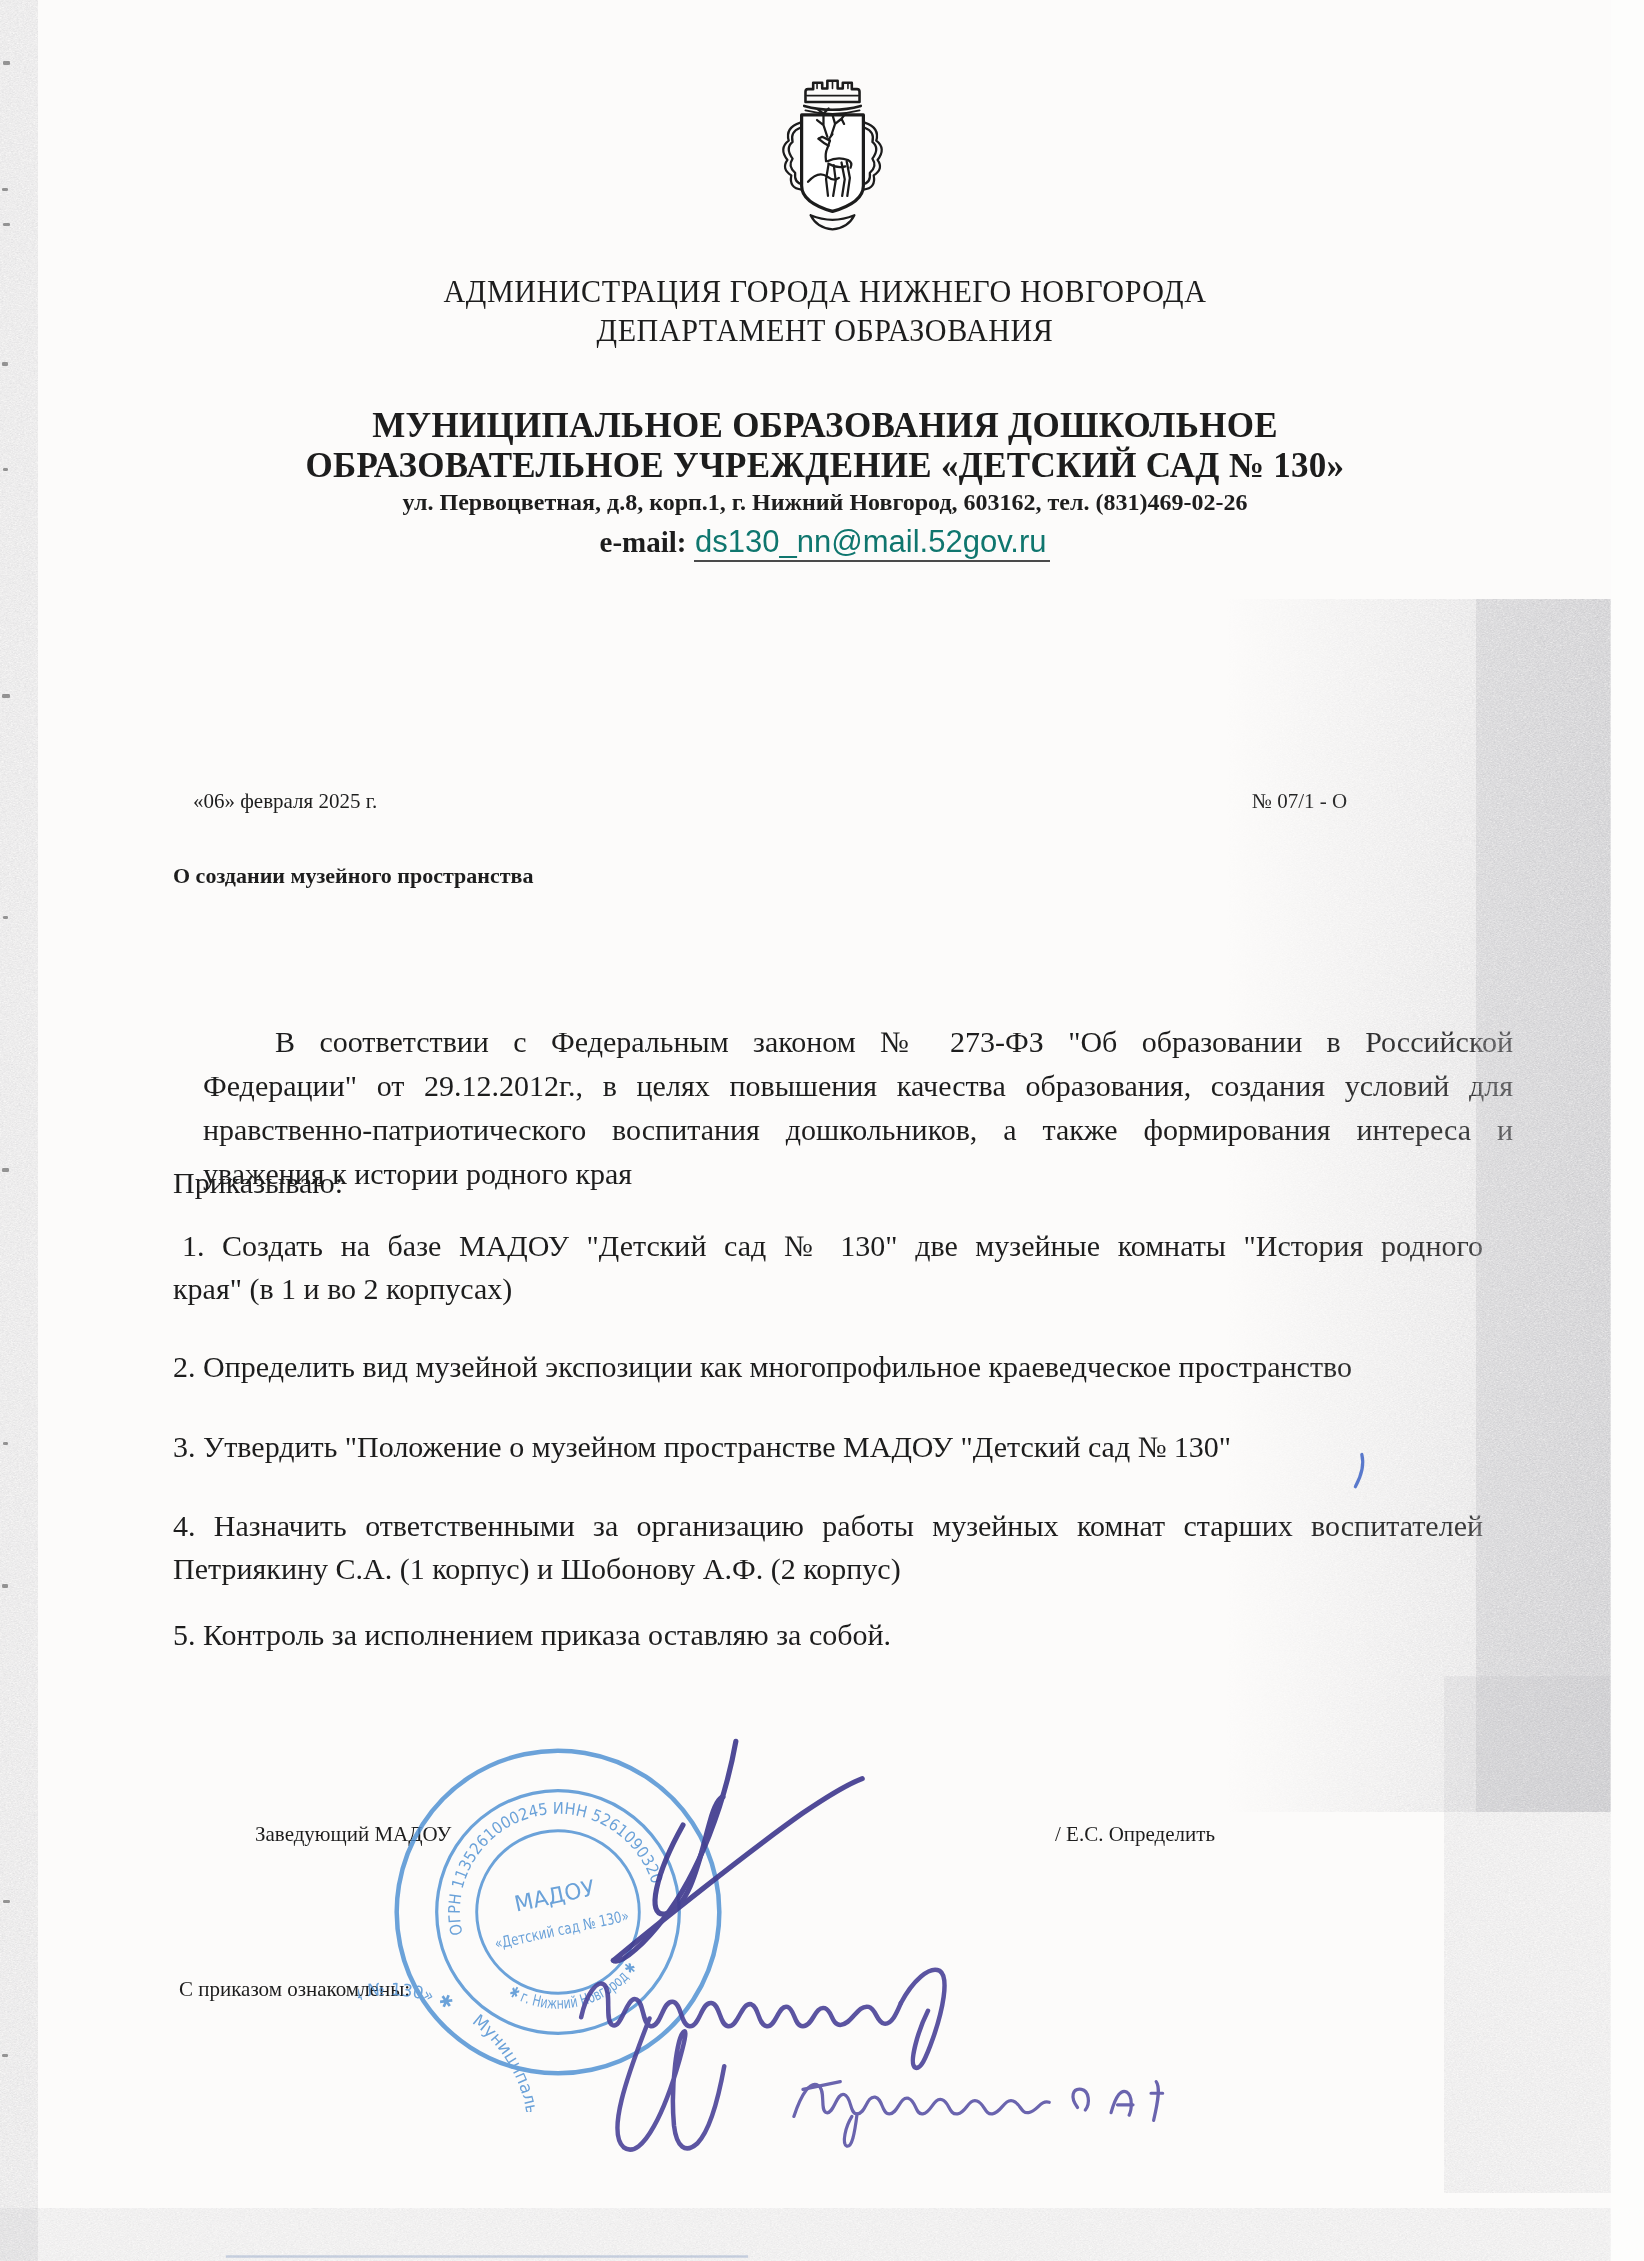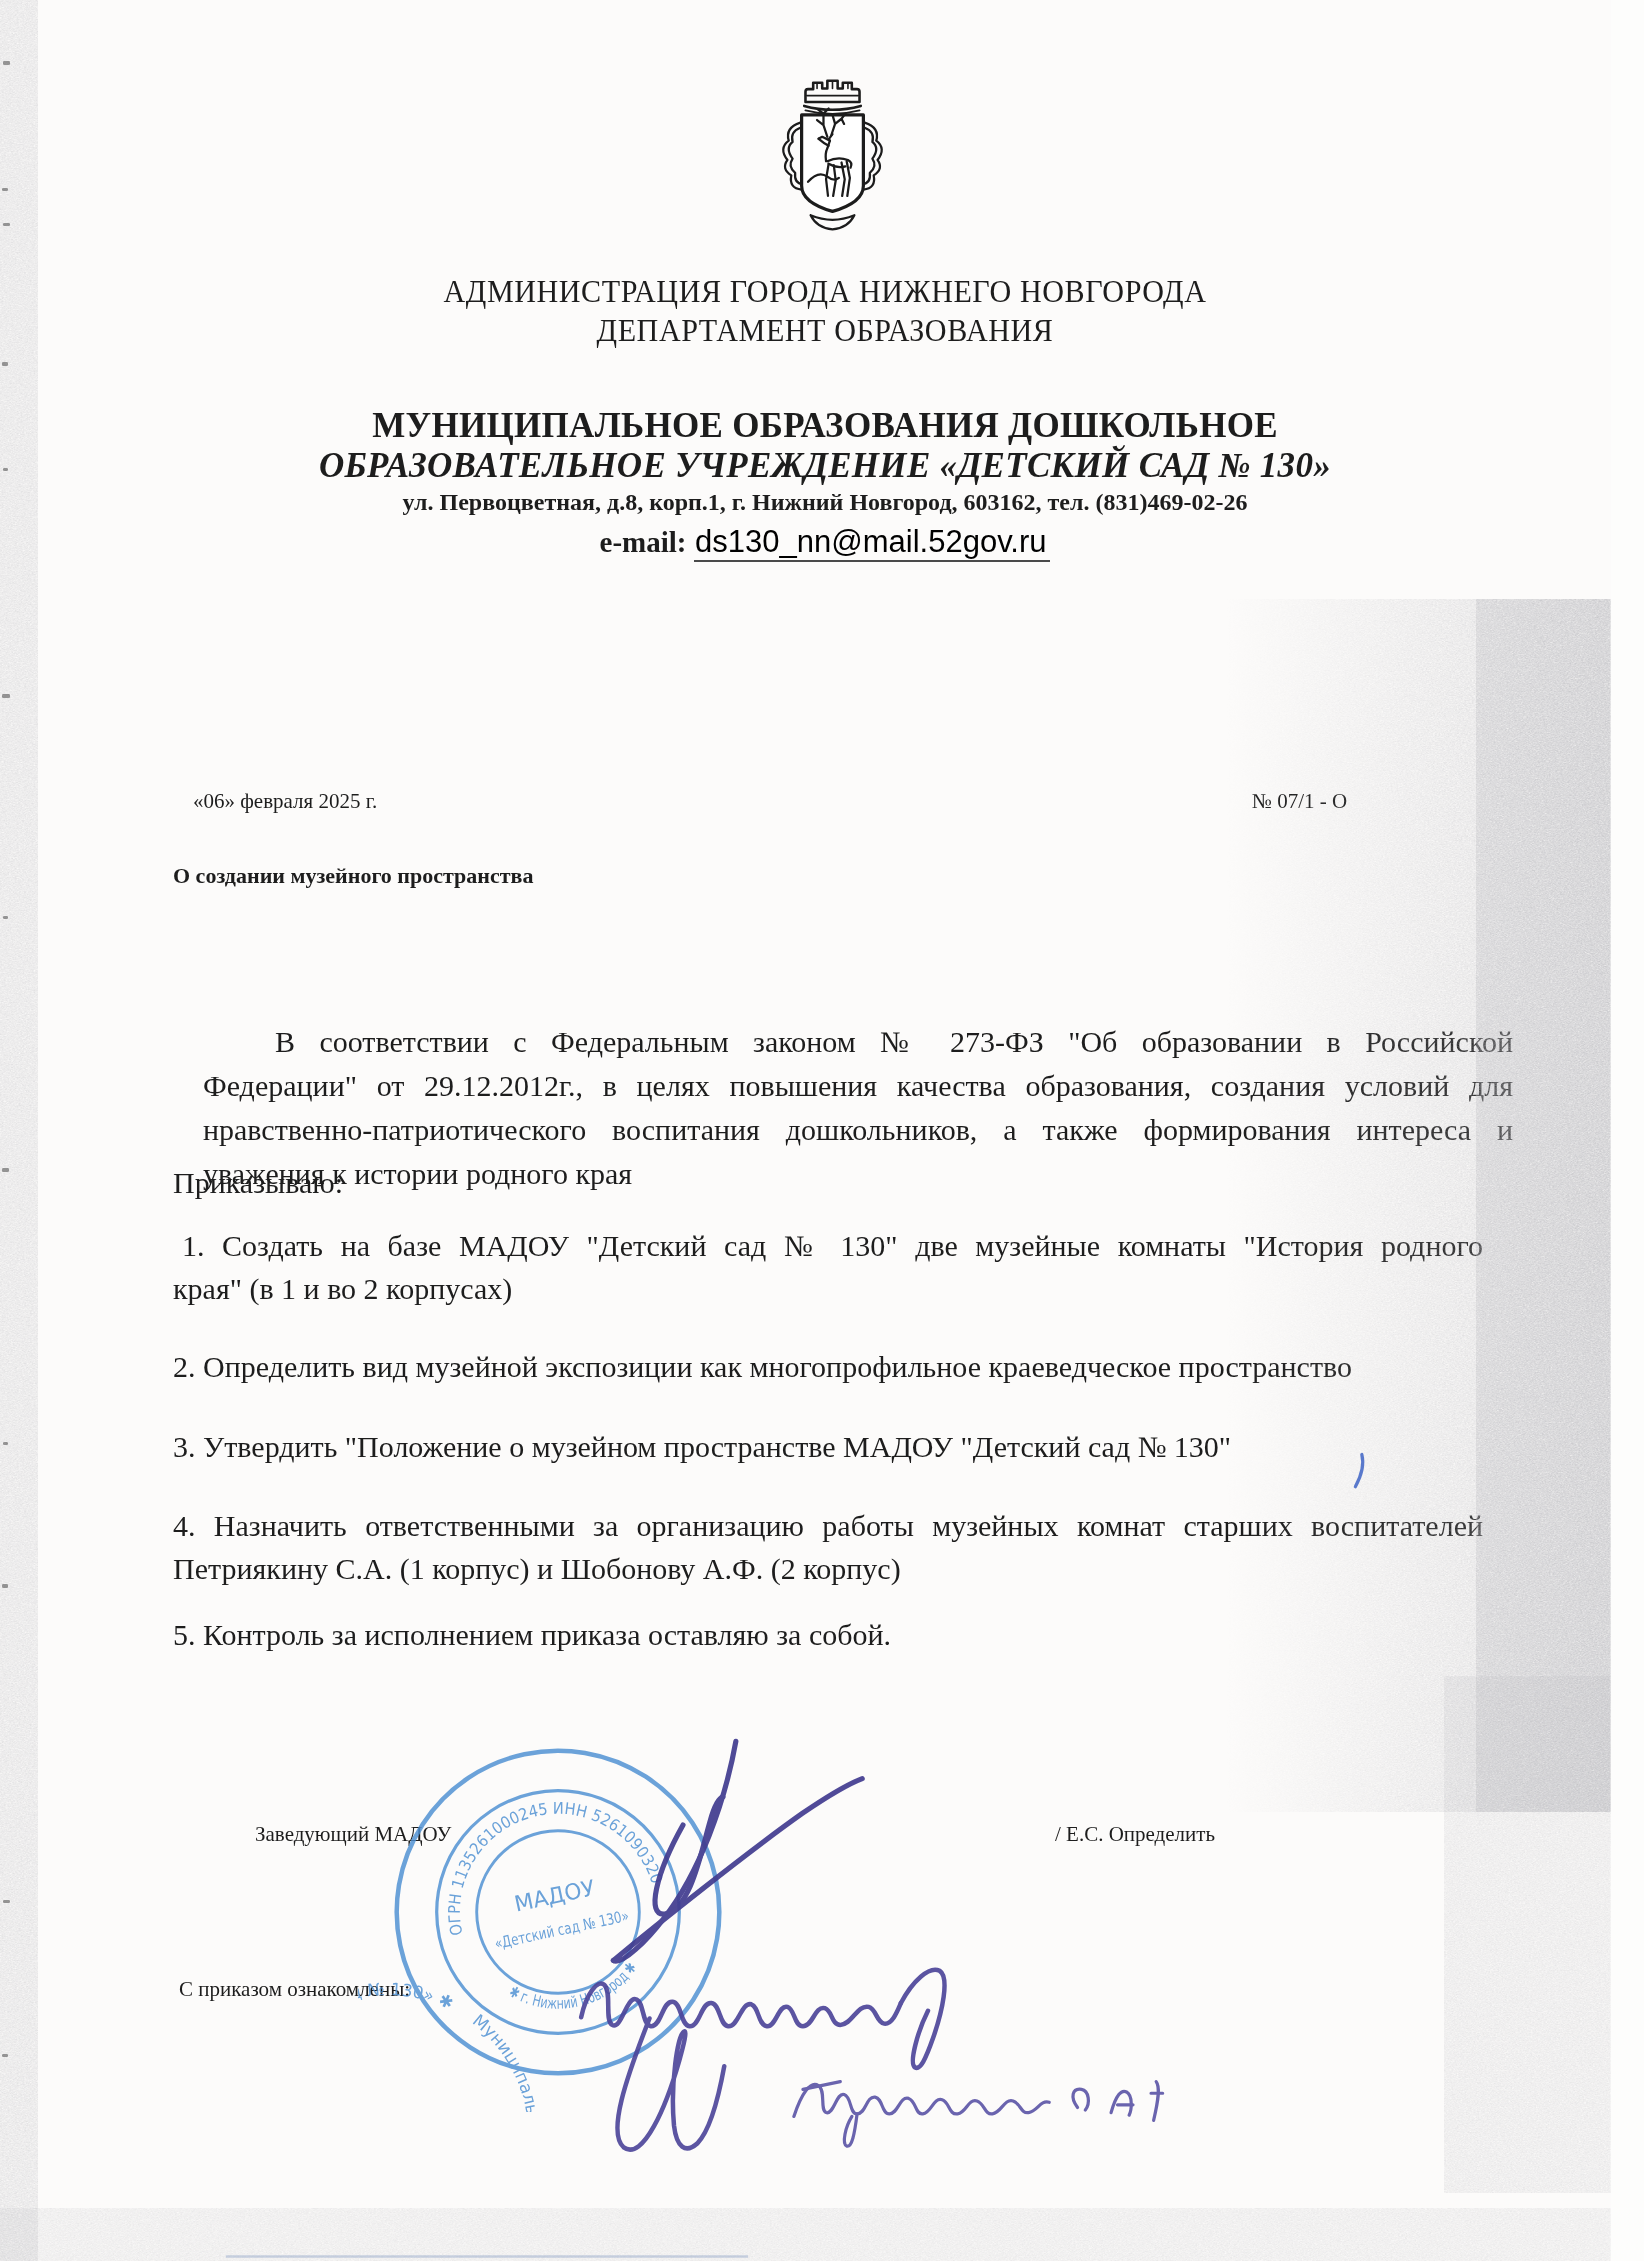--- a/index.html
+++ b/index.html
@@ -6,21 +6,21 @@
   #page{position:relative;width:1645px;height:2261px;background:#fcfbfa;overflow:hidden;
         font-family:"Liberation Serif","DejaVu Serif",serif;color:#1d1d1d;}
   .abs{position:absolute;}
   .ctr{left:161px;width:1328px;text-align:center;}
   .cond{transform:scaleX(.94);transform-origin:50% 0;}
   .b{font-weight:bold;}
   .h-org{font-size:32px;letter-spacing:0.6px;white-space:nowrap;}
   .h-inst{font-size:35px;letter-spacing:0.3px;white-space:nowrap;}
   .h-addr{font-size:24px;white-space:nowrap;}
   .h-mail{font-size:29px;white-space:nowrap;}
-  .maillink{font-family:"Liberation Sans","DejaVu Sans",sans-serif;font-size:31px;color:#000000;
+  .maillink{font-family:"Liberation Sans","DejaVu Sans",sans-serif;font-size:31px;color:#0f766e;
             border-bottom:2.6px solid #4a4a4a;padding:0 3.9px 1.3px 1.3px;}
   .title{font-size:36px;letter-spacing:2.6px;}
   .body47{font-size:21px;line-height:43px;}
   .block{left:173px;width:1310px;}
   .jline{text-align:justify;text-align-last:justify;height:44px;line-height:44px;font-size:30px;}
   .nline{height:44px;line-height:44px;font-size:30px;}
   .iline{height:43px;line-height:43px;font-size:30px;}
   .ijust{text-align:justify;text-align-last:justify;}
   .indent{padding-left:72px;}
   .nowrap{white-space:nowrap;}
@@ -63,21 +63,21 @@
       <path d="M116 134 L121 160 L117 188 M108 136 L113 162 L109 188"></path>
       <path d="M88 138 L84 162 L87 188 M96 140 L99 164 L95 188"></path>
       <path d="M86 96 L80 78 M80 78 L70 70 M80 78 L80 60 M80 60 L72 54 M80 60 L88 52"></path>
       <path d="M92 94 L98 76 M98 76 L94 62 M98 76 L108 68 M108 68 L114 60 M108 68 L112 76"></path>
     </g>
   </svg>
 
   <div class="abs ctr cond h-org" style="top:273px;">АДМИНИСТРАЦИЯ ГОРОДА НИЖНЕГО НОВГОРОДА</div>
   <div class="abs ctr cond h-org" style="top:312px;">ДЕПАРТАМЕНТ ОБРАЗОВАНИЯ</div>
   <div class="abs ctr b h-inst" style="top:406px;">МУНИЦИПАЛЬНОЕ ОБРАЗОВАНИЯ ДОШКОЛЬНОЕ</div>
-  <div class="abs ctr b h-inst" style="top:446px;font-style:italic;">ОБРАЗОВАТЕЛЬНОЕ УЧРЕЖДЕНИЕ «ДЕТСКИЙ САД № 130»</div>
+  <div class="abs ctr b h-inst" style="top:446px;">ОБРАЗОВАТЕЛЬНОЕ УЧРЕЖДЕНИЕ «ДЕТСКИЙ САД № 130»</div>
   <div class="abs ctr b h-addr" style="top:489px;">ул. Первоцветная, д.8, корп.1, г. Нижний Новгород, 603162, тел. (831)469-02-26</div>
   <div class="abs ctr h-mail" style="top:524px;">
     <span class="b">e-mail:</span>
     <span class="maillink">ds130_nn@mail.52gov.ru</span>
   </div>
 
 
   <div class="abs body47 nowrap" style="left:193px;top:780px;">«06» февраля 2025 г.</div>
   <div class="abs body47 nowrap" style="left:1252px;top:780px;">№  07/1 - О</div>
 

